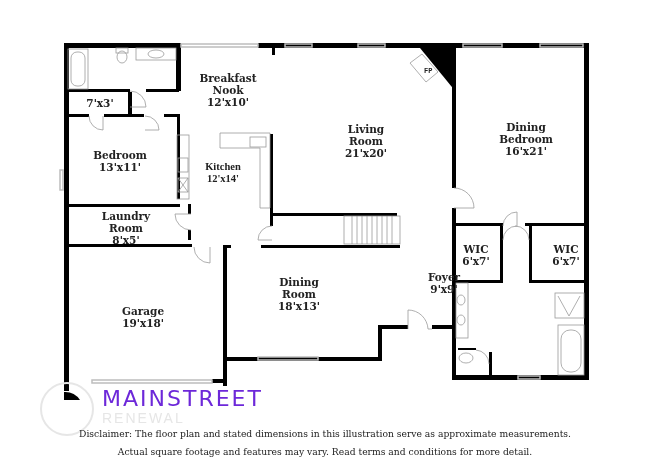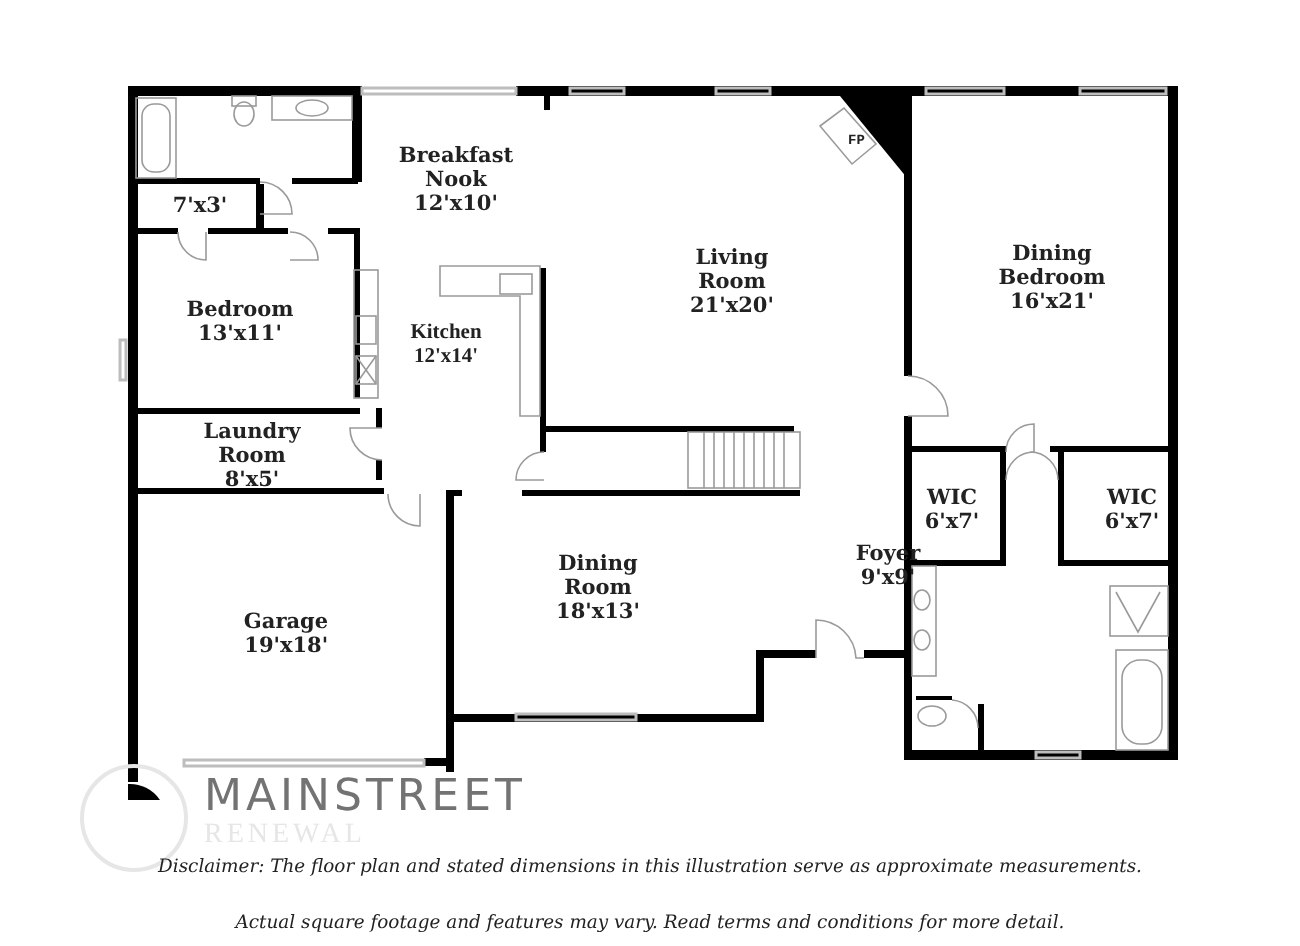--- a/index.html
+++ b/index.html
@@ -3,23 +3,23 @@
 <meta charset="utf-8">
 <style>
   html, body { margin:0; padding:0; background:#ffffff; }
   body { width:650px; height:473px; position:relative; overflow:hidden; font-family:"DejaVu Serif", serif; }
   #plan { position:absolute; left:0; top:0; width:650px; height:473px; }
   .room-label { position:absolute; text-align:center; font-family:"DejaVu Serif", serif; font-weight:bold; font-size:10.5px; line-height:12px; color:#222; transform:translateX(-50%); white-space:nowrap; }
   .room-label .dim { font-weight:bold; }
   .fp-label { position:absolute; font-family:Liberation Mono, monospace; font-size:7px; font-weight:bold; color:#222; }
   .watermark { position:absolute; left:40px; top:382px; }
   .wm-logo { position:absolute; left:0; top:0; width:50px; height:50px; border:2px solid #e6e6e6; border-radius:50%; }
-  .wm-text1 { position:absolute; left:62px; top:4px; font-family:"DejaVu Sans", sans-serif; font-size:22px; letter-spacing:2px; color:#737373;text-align:center; }
-  .wm-text2 { position:absolute; left:62px; top:28px; font-family:Liberation Serif, serif; font-size:14px; letter-spacing:2px; color:#e6e6e6; }
-  .disclaimer { position:absolute; left:0; width:650px; text-align:center; font-family:"DejaVu Serif", serif; font-size:9.2px; color:#222; line-height:12px;font-style:italic; }
+  .wm-text1 { position:absolute; left:62px; top:4px; font-family:"DejaVu Sans", sans-serif; font-size:22px; letter-spacing:2px; color:#6d28d9;text-align:center; }
+  .wm-text2 { position:absolute; left:62px; top:28px; font-family:Liberation Sans, sans-serif; font-size:14px; letter-spacing:2px; color:#e6e6e6; }
+  .disclaimer { position:absolute; left:0; width:650px; text-align:center; font-family:"DejaVu Serif", serif; font-size:9.2px; color:#222; line-height:12px; }
 </style>
 </head>
 <body>
 
 <svg id="plan" viewBox="0 0 650 473" xmlns="http://www.w3.org/2000/svg">
   <g fill="#000">
 
     <rect x="64" y="43" width="5" height="340"></rect>
     <rect x="64" y="43" width="115" height="5"></rect>
     <rect x="176" y="43" width="5" height="48"></rect>
@@ -204,13 +204,13 @@
 
 <div class="fp-label" style="left:424px; top:67px;">FP</div>
 
 <div class="watermark">
   <div class="wm-logo"></div>
   <div class="wm-text1">MAINSTREET</div>
   <div class="wm-text2">RENEWAL</div>
 </div>
 
 <div class="disclaimer" style="top:428px;">Disclaimer: The floor plan and stated dimensions in this illustration serve as approximate measurements.</div>
-<div class="disclaimer" style="top:456px;">Actual square footage and features may vary. Read terms and conditions for more detail.</div>
+<div class="disclaimer" style="top:446px;">Actual square footage and features may vary. Read terms and conditions for more detail.</div>
 
 </body></html>

